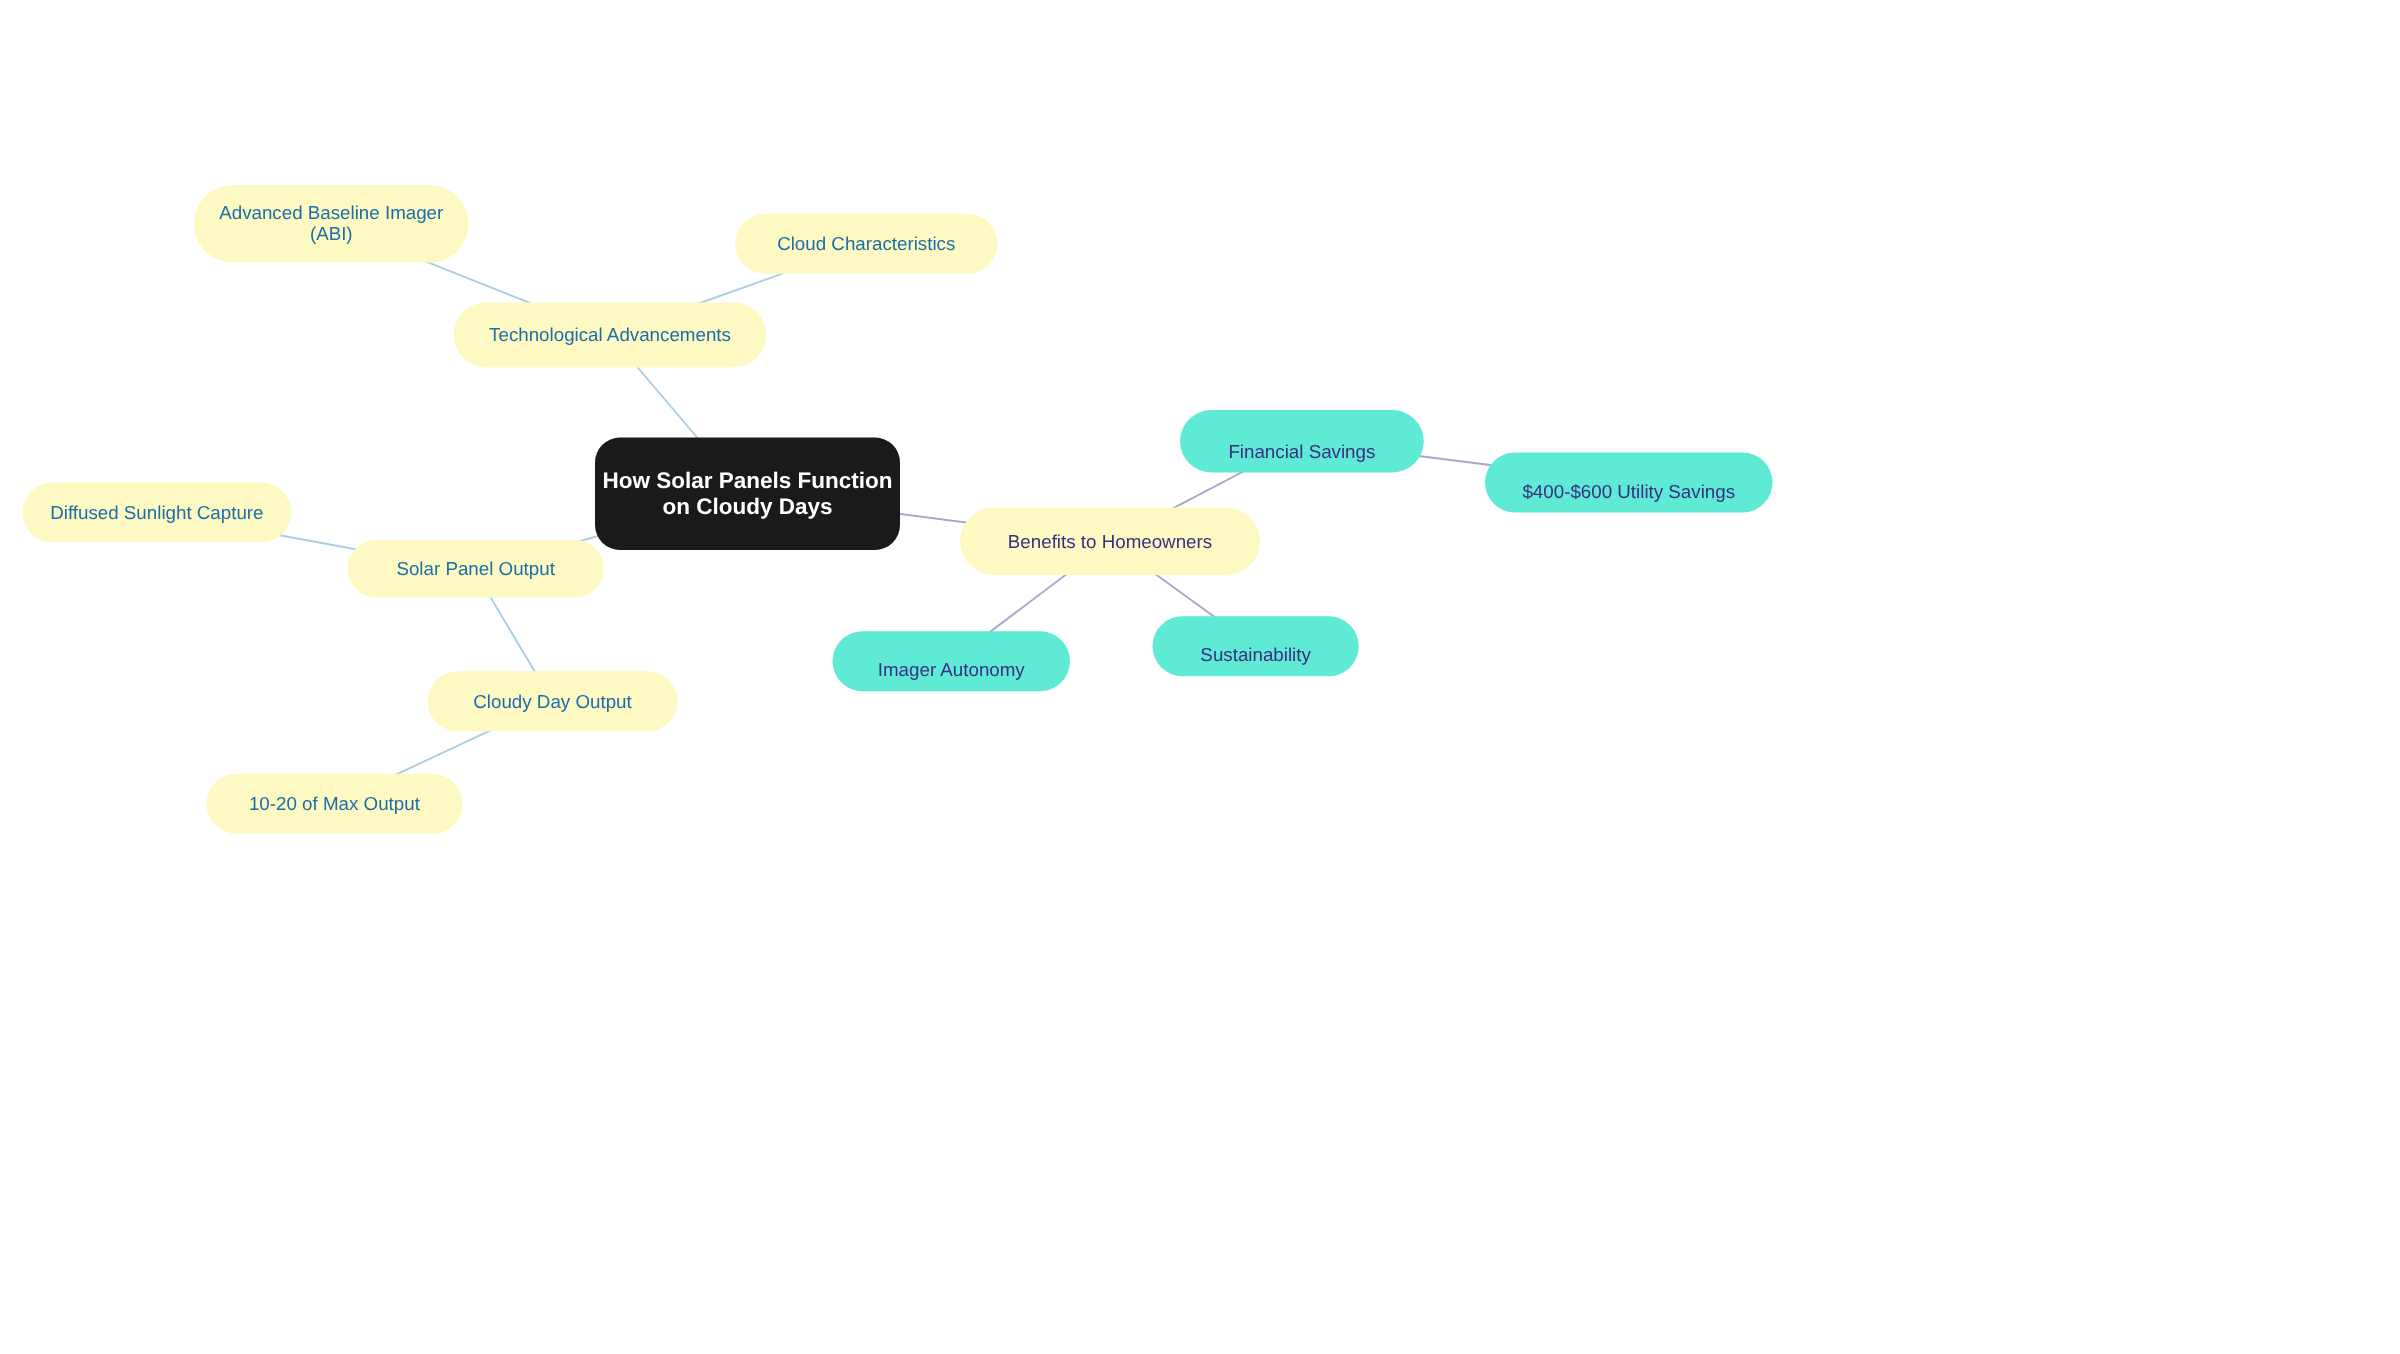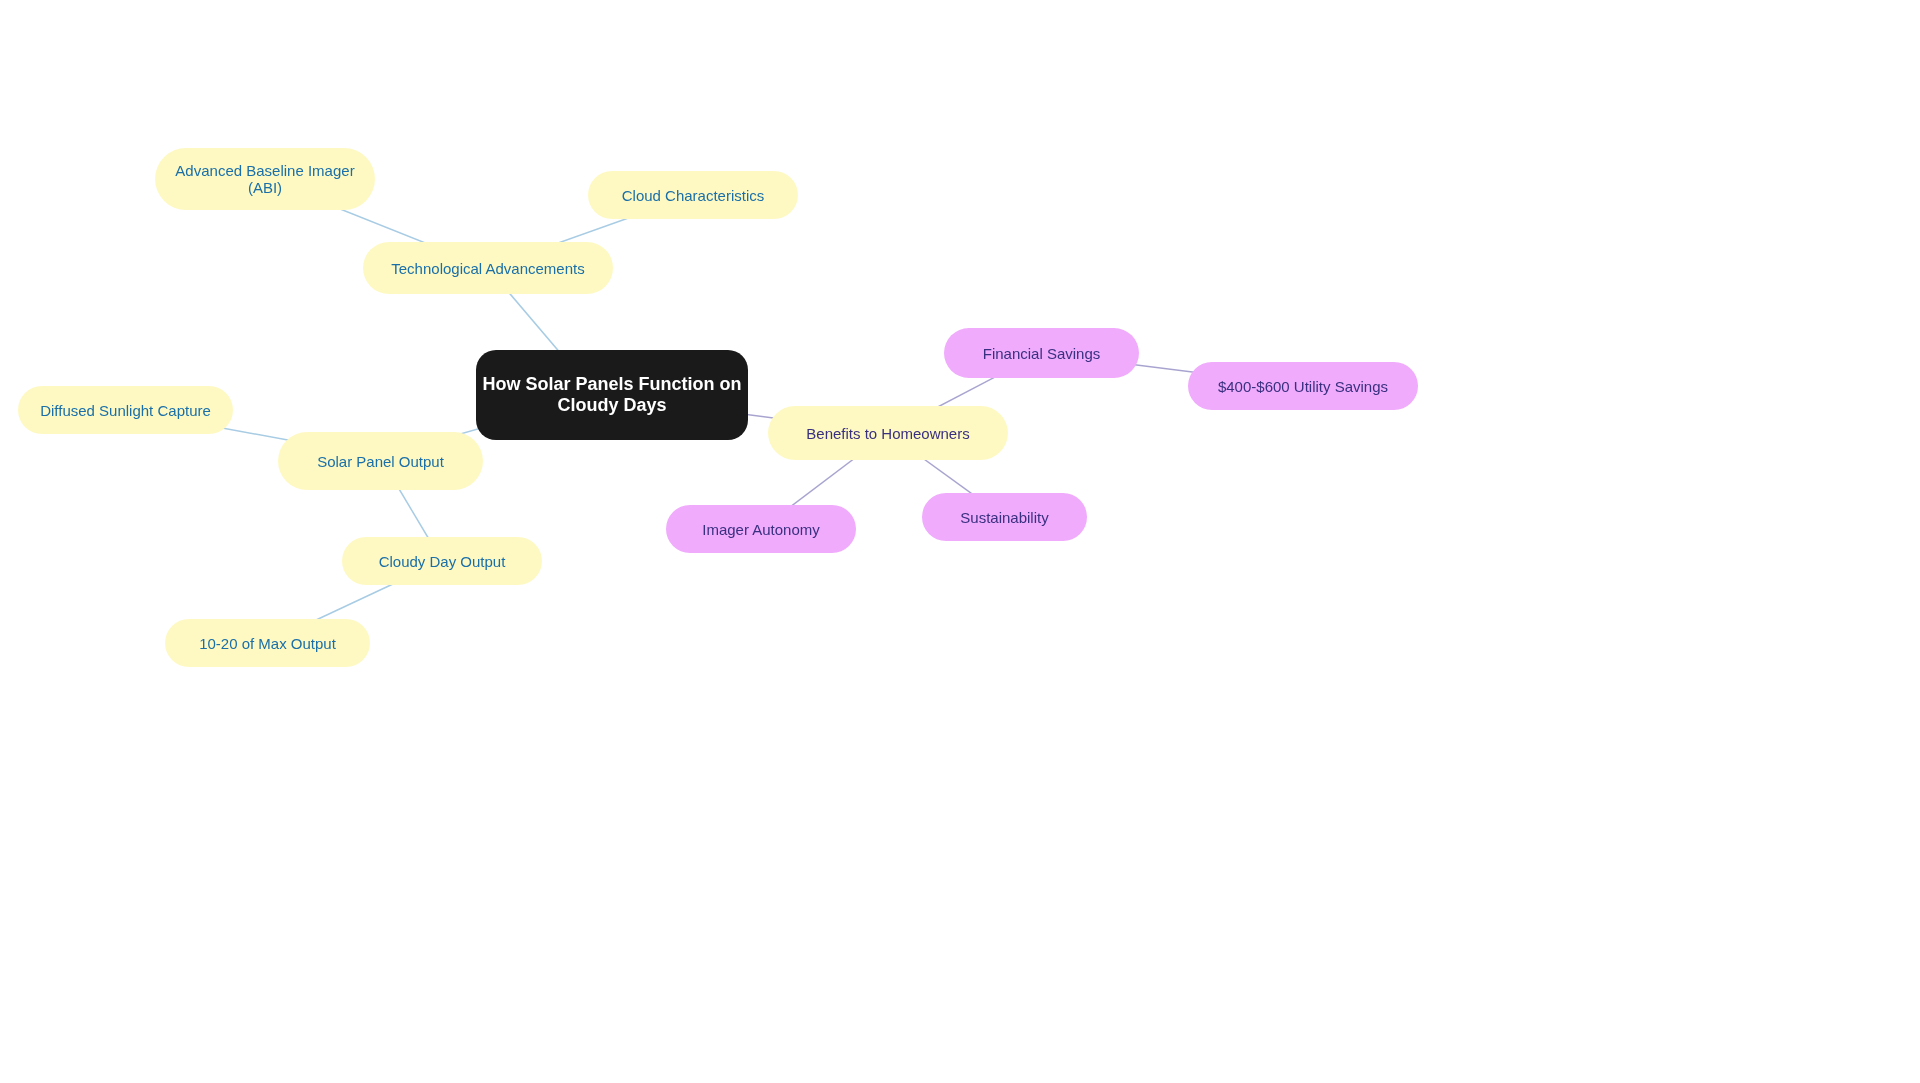--- a/index.html
+++ b/index.html
@@ -30,21 +30,21 @@
       text-align: center;
       z-index: 1;
       cursor: default;
     }
 
     .node-center {
       background: #1a1a1a;
       color: #ffffff;
       font-size: 18px;
       font-weight: 600;
-      width: 272px;
+      width: 244px;
       height: 90px;
       border-radius: 20px;
     }
 
     .node-blue {
       background: #fef9c3;
       color: #1a6fa8;
       font-size: 15px;
       font-weight: 500;
       border-radius: 50px;
@@ -52,25 +52,26 @@
 
     .node-purple {
       background: #fef9c3;
       color: #3a3080;
       font-size: 15px;
       font-weight: 400;
       border-radius: 50px;
     }
 
     .node-purple-light {
-      background: #f0abfc;
+      background: #5eead4;
       color: #3a3080;
       font-size: 15px;
       font-weight: 500;
       border-radius: 50px;
+      align-items: flex-end;
     }
   </style>
 </head>
 <body>
 
 <svg id="connections">
 <line x1="596" y1="395" x2="488" y2="268" stroke="#a8cce4" stroke-width="1.5"></line>
     <line x1="488" y1="268" x2="693" y2="195" stroke="#a8cce4" stroke-width="1.5"></line>
     <line x1="488" y1="268" x2="265" y2="179" stroke="#a8cce4" stroke-width="1.5"></line>
     <line x1="596" y1="395" x2="380" y2="457" stroke="#a8cce4" stroke-width="1.5"></line>
@@ -91,21 +92,21 @@
 </div>
 
 <div class="node node-blue" style="left: 588px; top: 171px; width: 210px; height: 48px; padding: 8px 16px;">
   <span>Cloud Characteristics</span>
 </div>
 
 <div class="node node-blue" style="left: 155px; top: 148px; width: 220px; height: 62px; padding: 8px 16px;">
   <span>Advanced Baseline Imager (ABI)</span>
 </div>
 
-<div class="node node-blue" style="left: 278px; top: 432px; width: 205px; height: 58px; padding: 8px 16px;">
+<div class="node node-blue" style="left: 278px; top: 432px; width: 205px; height: 46px; padding: 8px 16px;">
   <span>Solar Panel Output</span>
 </div>
 
 <div class="node node-blue" style="left: 18px; top: 386px; width: 215px; height: 48px; padding: 8px 16px; text-align: right;">
   <span>Diffused Sunlight Capture</span>
 </div>
 
 <div class="node node-blue" style="left: 342px; top: 537px; width: 200px; height: 48px; padding: 8px 16px;">
   <span>Cloudy Day Output</span>
 </div>

